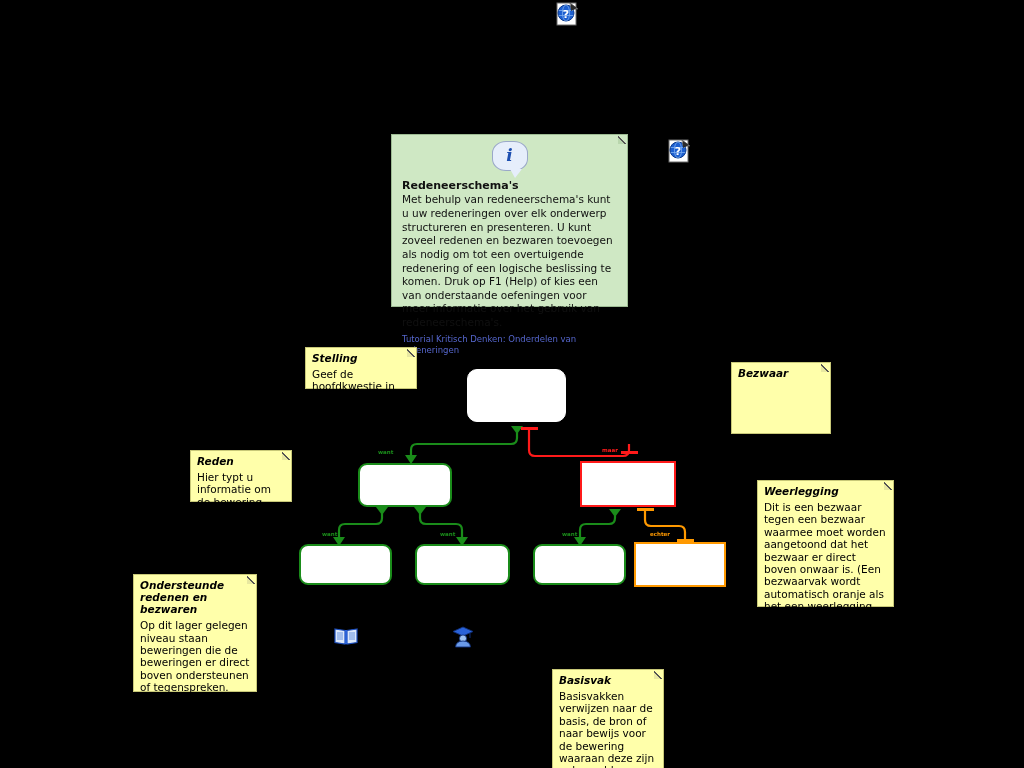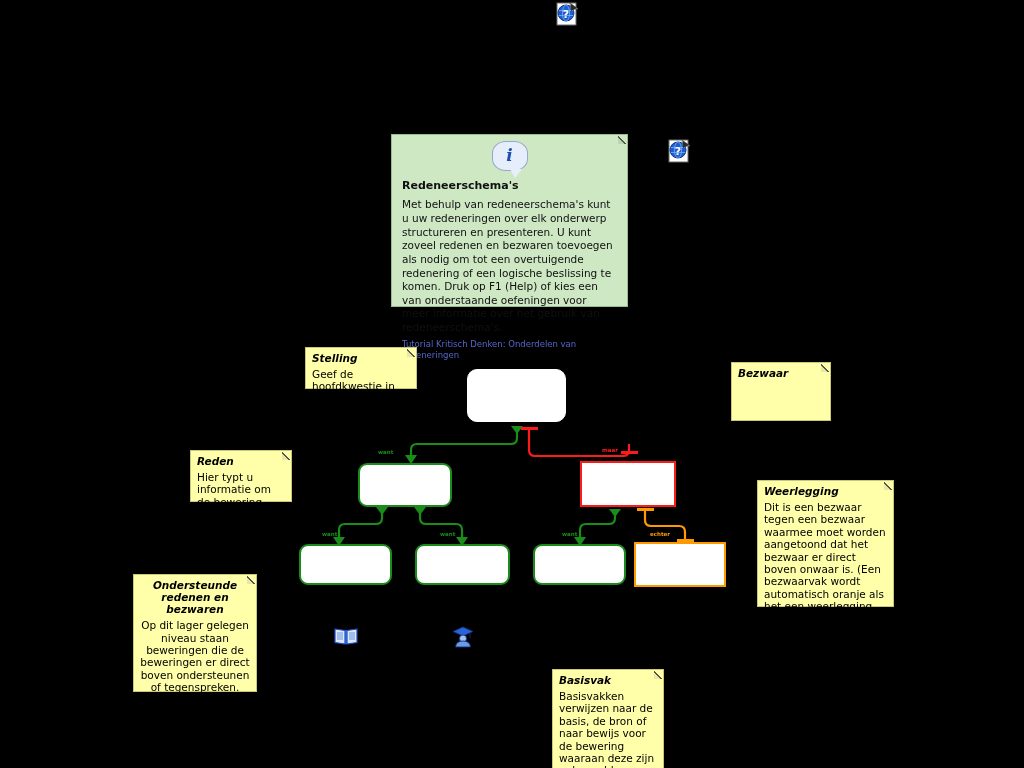--- a/index.html
+++ b/index.html
@@ -52,21 +52,20 @@
     background: #cfe8c4;
     border: 1px solid #9dbb93;
     color: #101010;
     padding: 8px 10px 6px 10px;
     line-height: 1.30;
     font-size: 10.5px;
   }
   .infopanel .ip-title {
     font-weight: bold;
     font-size: 11px;
-    margin-bottom: 5px;
   }
   .infopanel .ip-link {
     color: #5566cc;
     font-size: 8.5px;
     display: block;
     margin-top: 4px;
   }
   .infopanel .fold {
     background: linear-gradient(225deg, #cfe8c4 0 48%, #555 48% 60%, #b9d6ad 60% 100%);
   }
@@ -167,27 +166,27 @@
   <div class="note-title">Stelling</div>
   <div class="note-body">Geef de hoofdkwestie in één zin weer.</div>
 </div>
 
 <div class="abs note" style="left:190px; top:450px; width:102px; height:52px;">
   <span class="fold"></span>
   <div class="note-title">Reden</div>
   <div class="note-body">Hier typt u informatie om de bewering erboven te bewijzen.</div>
 </div>
 
-<div class="abs note" style="left:133px; top:574px; width:124px; height:118px;text-align:center;">
+<div class="abs note" style="left:133px; top:574px; width:124px; height:118px;">
   <span class="fold"></span>
   <div class="note-title">Ondersteunde redenen en bezwaren</div>
   <div class="note-body">Op dit lager gelegen niveau staan beweringen die de beweringen er direct boven ondersteunen of tegenspreken.</div>
 </div>
 
-<div class="abs note" style="left:731px; top:362px; width:100px; height:59px;">
+<div class="abs note" style="left:731px; top:362px; width:100px; height:72px;">
   <span class="fold"></span>
   <div class="note-title">Bezwaar</div>
 </div>
 
 <div class="abs note" style="left:757px; top:480px; width:137px; height:127px;">
   <span class="fold"></span>
   <div class="note-title">Weerlegging</div>
   <div class="note-body">Dit is een bezwaar tegen een bezwaar waarmee moet worden aangetoond dat het bezwaar er direct boven onwaar is. (Een bezwaarvak wordt automatisch oranje als het een weerlegging is.</div>
 </div>
 

